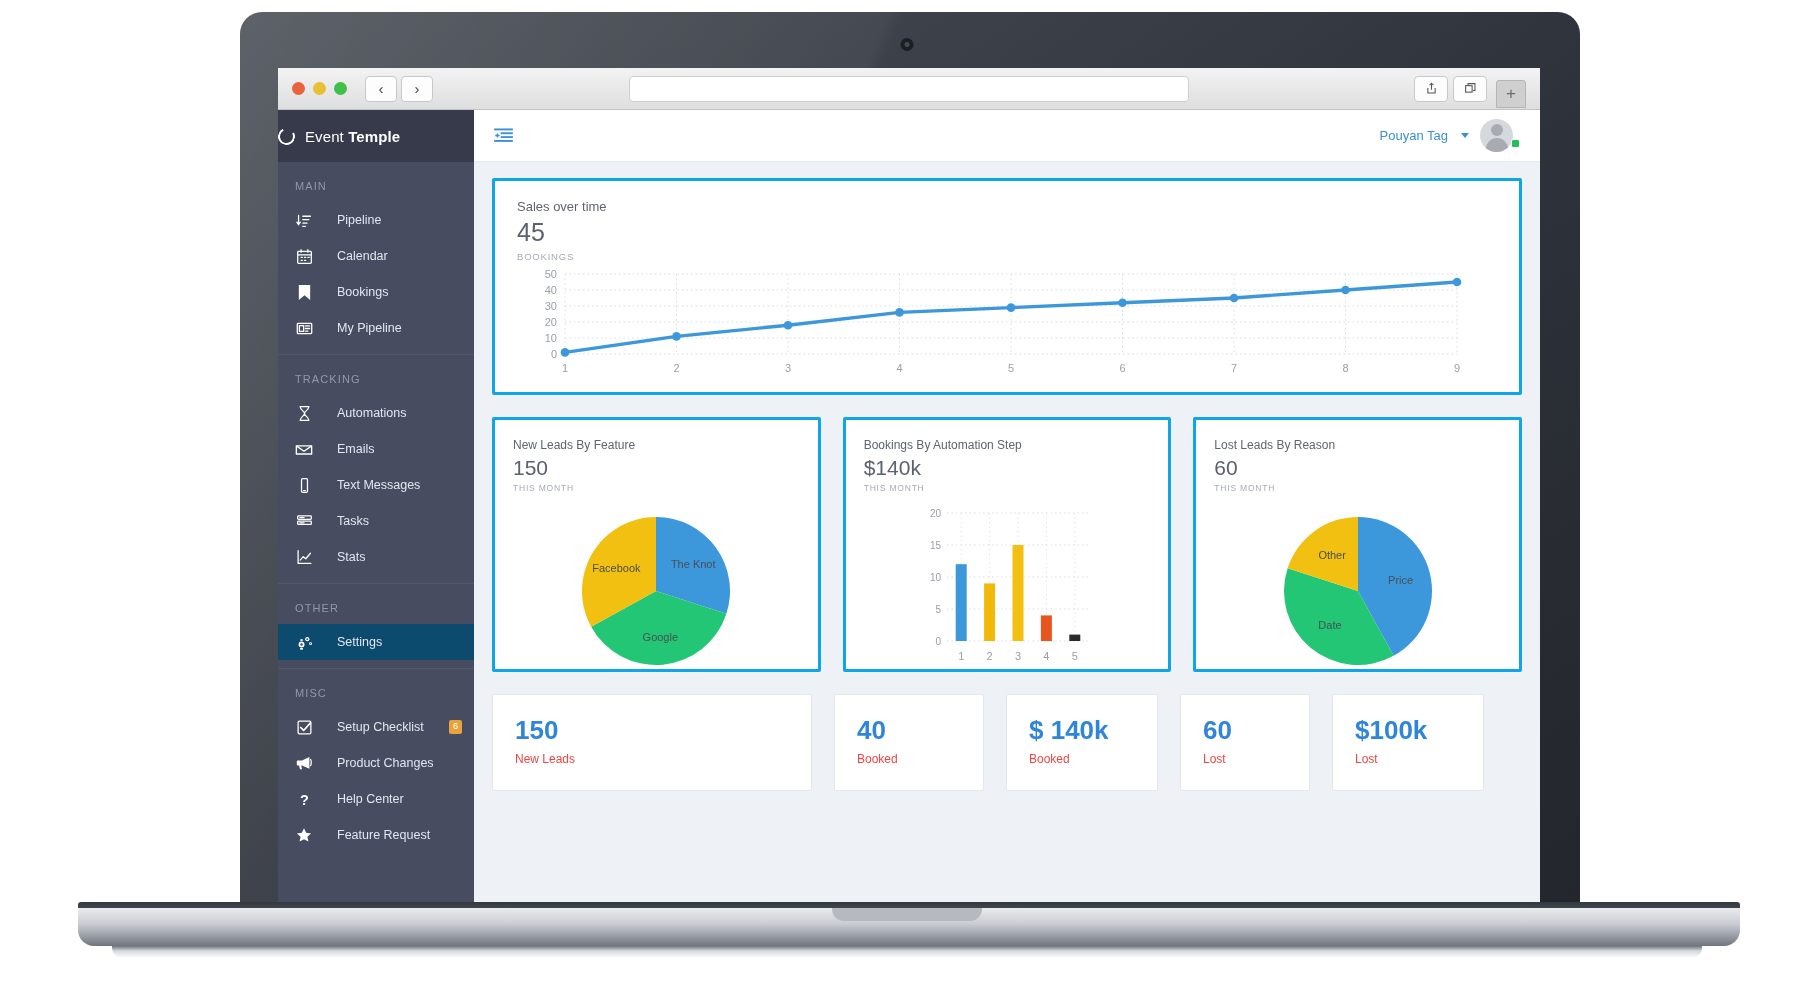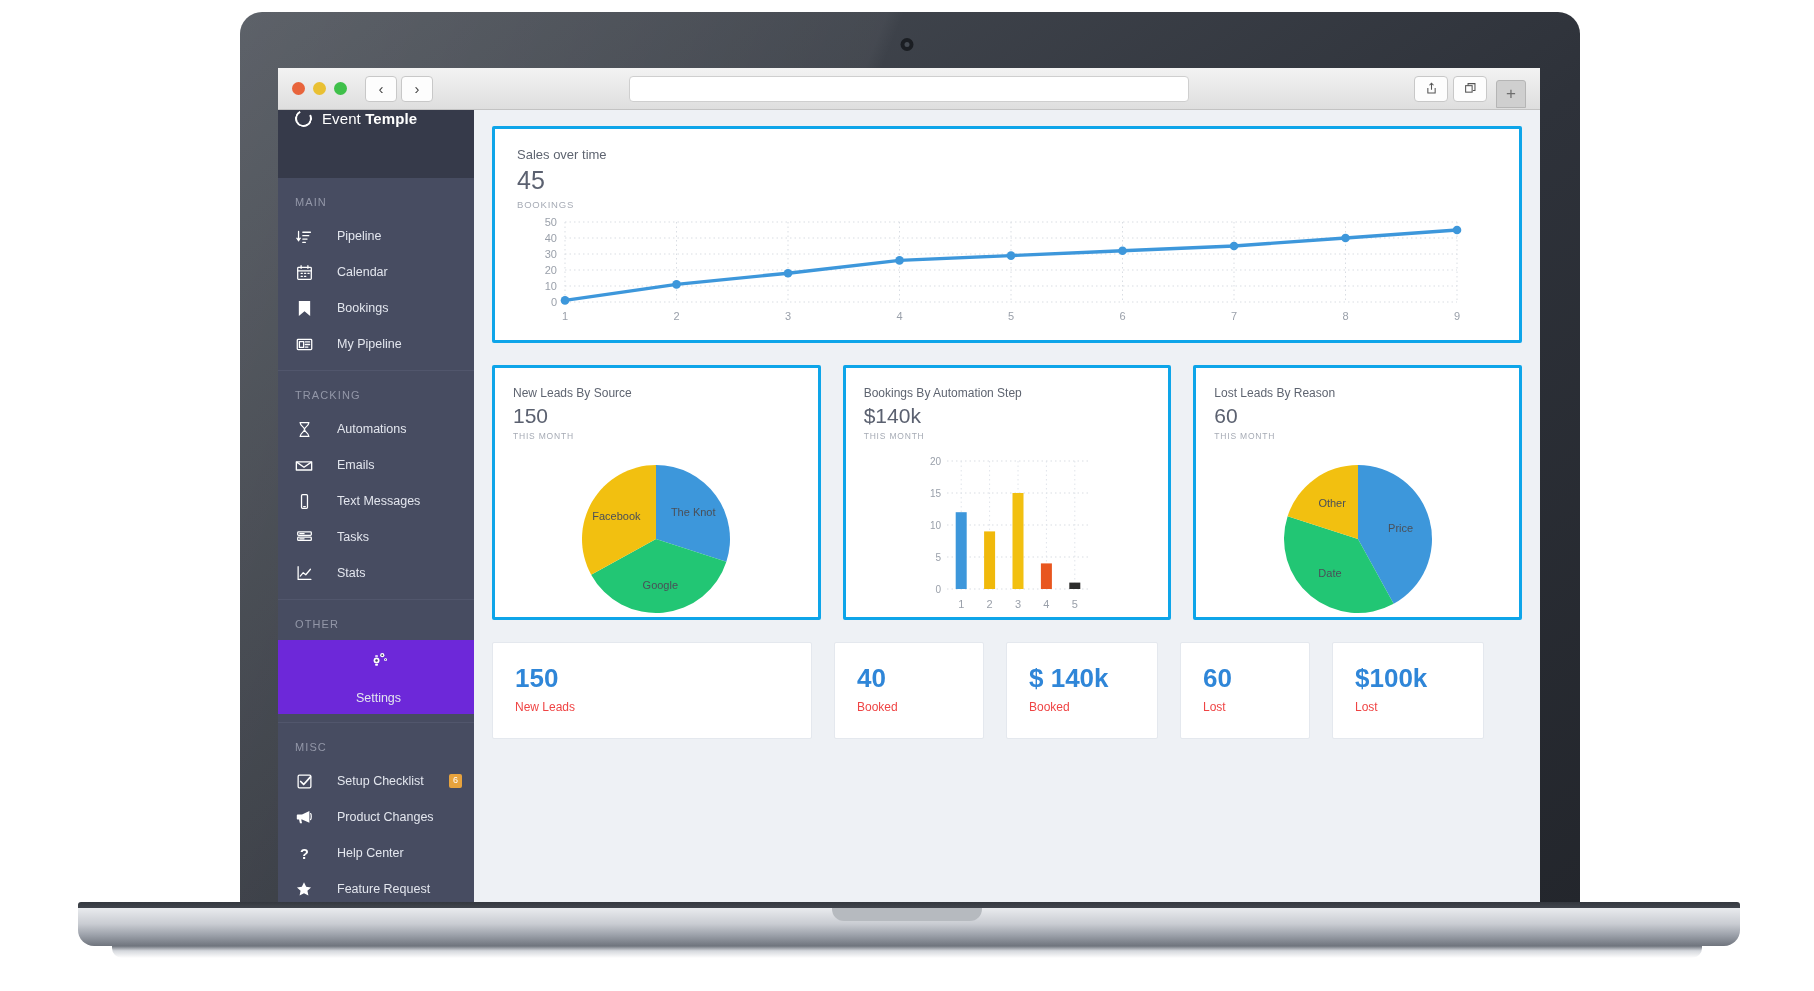--- a/index.html
+++ b/index.html
@@ -123,24 +123,23 @@
 
   
   .sidebar {
     width: 196px; flex: 0 0 196px;
     background: #474c61;
     color: #cfd3de;
     overflow: hidden;
     position: relative;
   }
   .brand {
-    height: 68px;
+    height: 52px;
     background: #363a4a;
-    display: flex; 
-    padding-left: 17px;
+    display: flex; align-items: center;
     gap: 10px;
   }
   .brand-mark {
     width: 17px; height: 17px;
     border: 2.3px solid #fff;
     border-radius: 50%;
     border-top-color: transparent;
     transform: rotate(18deg);
   }
   .brand-text { font-size: 15px; color: #fff; letter-spacing: .1px; }
@@ -155,21 +154,21 @@
     text-transform: uppercase;
   }
   .nav-item {
     display: flex; align-items: center;
     gap: 24px;
     padding: 9px 12px 9px 17px;
     font-size: 12.5px;
     color: #e3e6ee;
     position: relative;
   }
-  .nav-item.active { background: #6d28d9; flex-direction: column; }
+  .nav-item.active { background: #0c4a6e; }
   .nav-ico {
     width: 18px; height: 18px;
     display: flex; align-items: center; justify-content: center;
     color: #ffffff;
     flex: 0 0 18px;
   }
   .nav-ico svg { display: block; }
   .nav-label { white-space: nowrap; }
   .nav-badge {
     margin-left: auto;
@@ -438,20 +437,41 @@
                   </svg>
                 </span>
                 <span class="nav-label">Feature Request</span>
               </div>
             </div>
           </div>
       </div>
 
       <div class="main">
 
+        <div class="topbar">
+          <div class="hamburger-ico">
+            <svg width="19" height="15" viewBox="0 0 20 16">
+              <rect x="0" y="0.5" width="20" height="2" fill="#3b8fd8"></rect>
+              <rect x="0" y="4.6" width="20" height="2" fill="#3b8fd8"></rect>
+              <rect x="0" y="8.7" width="20" height="2" fill="#3b8fd8"></rect>
+              <rect x="0" y="12.8" width="20" height="2" fill="#3b8fd8"></rect>
+              <rect x="0" y="3.6" width="7" height="8.6" fill="#fff"></rect>
+              <path d="M1.2 8h4.6M3.5 5.8v4.4" stroke="#3b8fd8" stroke-width="1.6"></path>
+            </svg>
+          </div>
+          <div class="topbar-right">
+            <span class="user-name">Pouyan Tag</span>
+            <span class="caret"></span>
+            <div class="avatar">
+              <div class="head"></div>
+              <div class="body"></div>
+            </div>
+            <div class="online-dot" style="position:relative;right:auto;bottom:auto;margin-left:-13px;margin-top:16px;"></div>
+          </div>
+        </div>
 
         <div class="content">
 
           <div class="card hero-card">
             <div class="card-title">Sales over time</div>
             <div class="card-big">45</div>
             <div class="card-sub">BOOKINGS</div>
             <div class="linechart-wrap">
               <svg id="line-svg" width="950" height="110" viewBox="0 0 950 110">
                   <line x1="48" y1="86" x2="940" y2="86" stroke="#d9dde3" stroke-width="1" stroke-dasharray="1.5 3"></line>
@@ -494,21 +514,21 @@
                   <circle cx="717" cy="30" r="4.3" fill="#3d97db"></circle>
                   <circle cx="828.5" cy="22" r="4.3" fill="#3d97db"></circle>
                   <circle cx="940" cy="14" r="4.3" fill="#3d97db"></circle>
                 </svg>
             </div>
           </div>
 
           <div class="grid4">
 
             <div class="card">
-              <div class="mini-title">New Leads By Source</div>
+              <div class="mini-title">New Leads By Feature</div>
               <div class="mini-big">150</div>
               <div class="mini-sub">THIS MONTH</div>
               <div class="chart-slot">
                 <svg id="pie1" width="180" height="170" viewBox="0 0 180 170">
                     <path d="M90 92 L90 18 A74 74 0 0 1 160.37818220584137 114.86725758374611 Z" fill="#3d97db"></path>
                     <text x="127.21478174124758" y="68.96187839454623" text-anchor="middle" class="pie-label">The Knot</text>
                     <path d="M90 92 L160.37818220584137 114.86725758374611 A74 74 0 0 1 25.1533056767541 127.64977188352692 Z" fill="#22c674"></path>
                     <text x="94.32898241265165" y="141.79585037174166" text-anchor="middle" class="pie-label">Google</text>
                     <path d="M90 92 L25.1533056767541 127.64977188352692 A74 74 0 0 1 89.99999999999999 18 Z" fill="#f2c010"></path>
                     <text x="50.40586675781859" y="72.58409487548292" text-anchor="middle" class="pie-label">Facebook</text>

